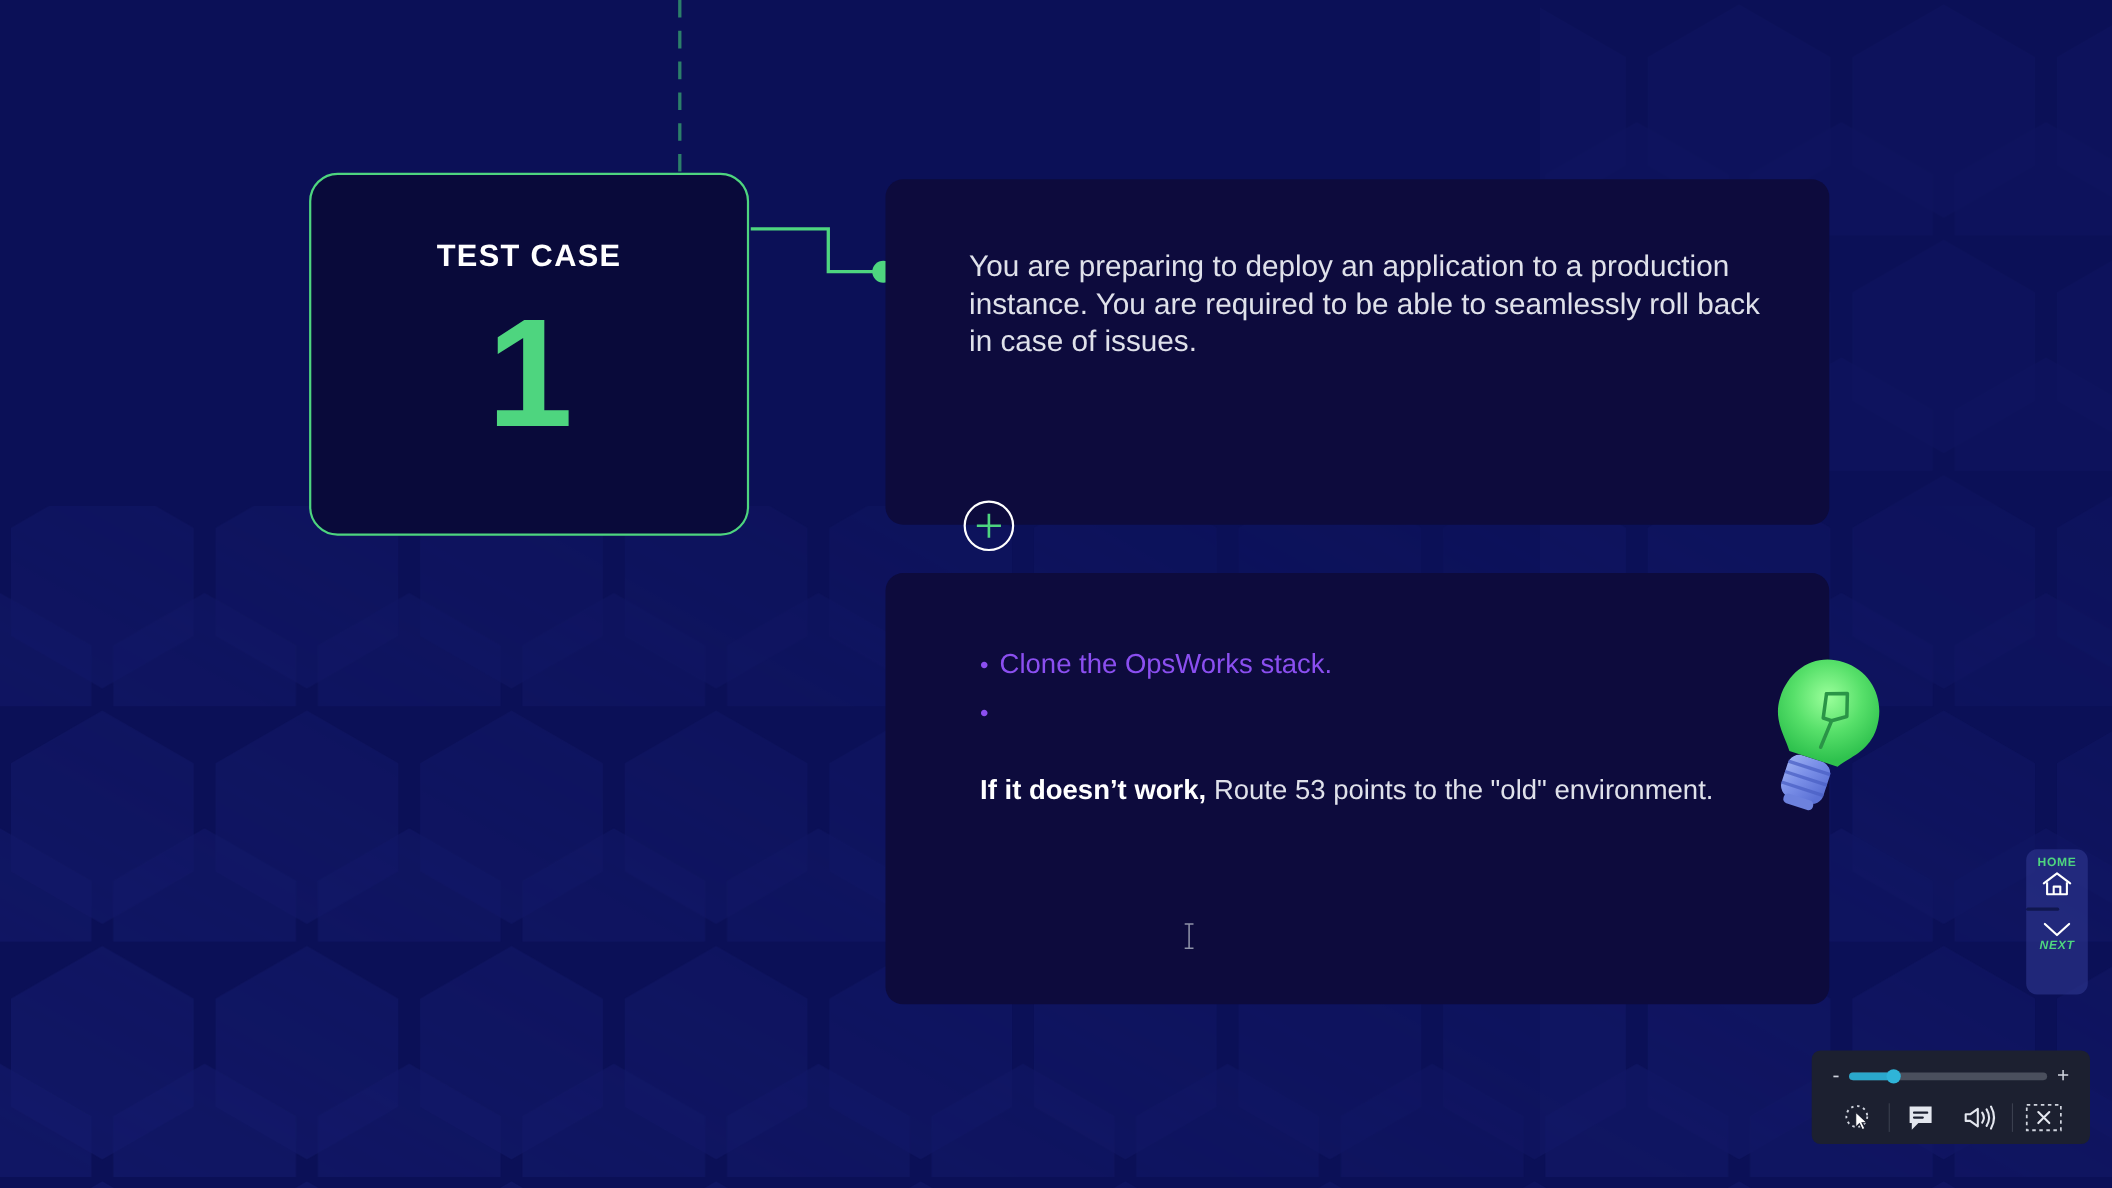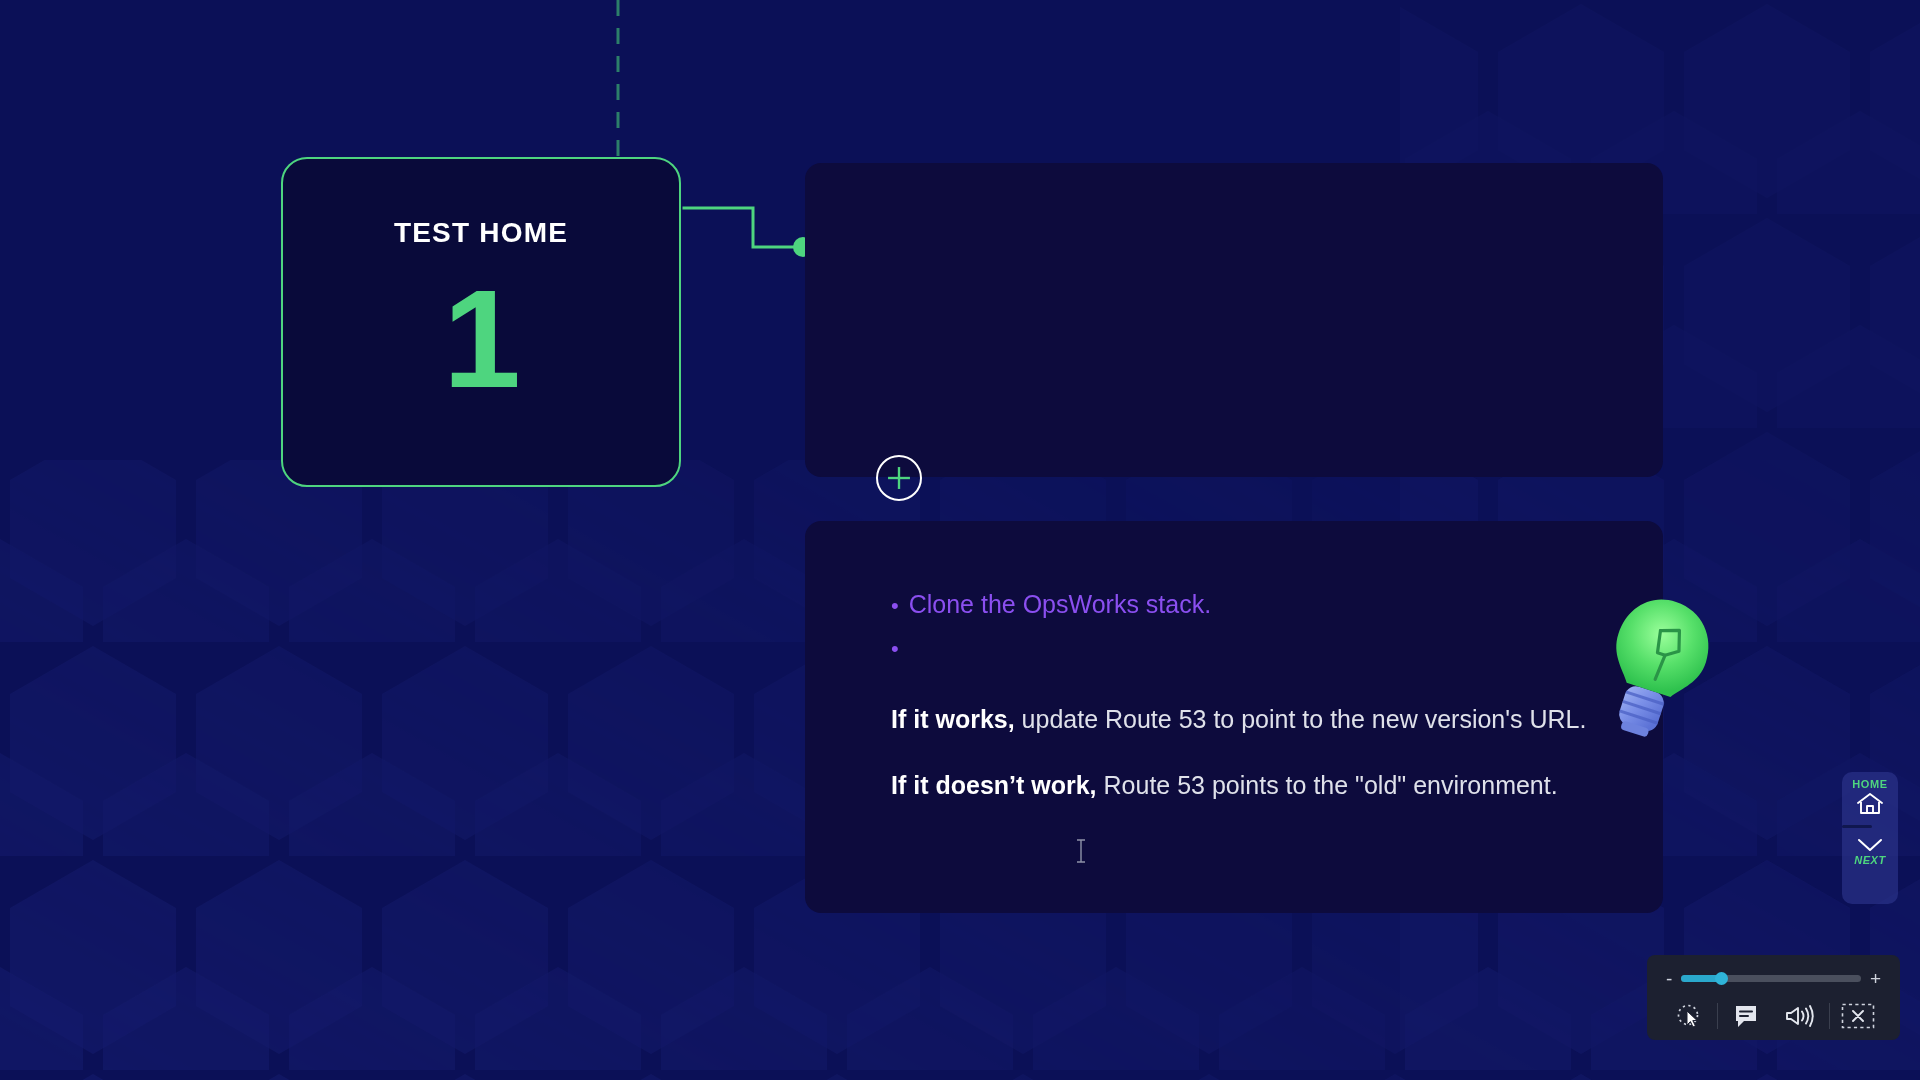--- a/index.html
+++ b/index.html
@@ -319,48 +319,46 @@
 
   <svg id="connector-svg" viewBox="0 0 1920 1080">
 
     <line x1="618" y1="0" x2="618" y2="156" stroke="#2c7f6a" stroke-width="3" stroke-dasharray="16 12"></line>
 
     <polyline points="684,208 753,208 753,247 795,247" fill="none" stroke="#4ed57f" stroke-width="3" stroke-linecap="square" stroke-linejoin="miter"></polyline>
     <circle cx="803" cy="247" r="10" fill="#4ed57f"></circle>
   </svg>
 
   <div id="testcase-card">
-    <div id="testcase-label">TEST HOME</div>
+    <div id="testcase-label">TEST CASE</div>
     <div id="testcase-number">1</div>
   </div>
 
   <div id="question-panel">
+    <div id="question-text">You are preparing to deploy an application to a production instance. You are required to be able to seamlessly roll back in case of issues.</div>
   </div>
 
   <div id="expand-button">
     <svg id="plus-icon" viewBox="0 0 46 46">
       <line x1="23" y1="11" x2="23" y2="35" stroke="#4ed57f" stroke-width="2.6"></line>
       <line x1="11" y1="23" x2="35" y2="23" stroke="#4ed57f" stroke-width="2.6"></line>
     </svg>
   </div>
 
   <div id="answer-panel">
 
     <div class="bullet-row">
       <span class="bullet-dot">•</span>
       <span>Clone the OpsWorks stack.</span>
     </div>
 
     <div class="bullet-row">
       <span class="bullet-dot">•</span>
     </div>
 
-    <div class="answer-para">
-      <b>If it works,</b><span> update Route 53 to point to the new version's URL.</span>
-    </div>
 
     <div class="answer-para">
       <b>If it doesn’t work,</b><span> Route 53 points to the "old" environment.</span>
     </div>
 
   </div>
 
   <svg id="lightbulb" viewBox="0 0 118 160">
     <defs>
       <radialGradient id="bulbglow" cx="45%" cy="38%" r="62%">

